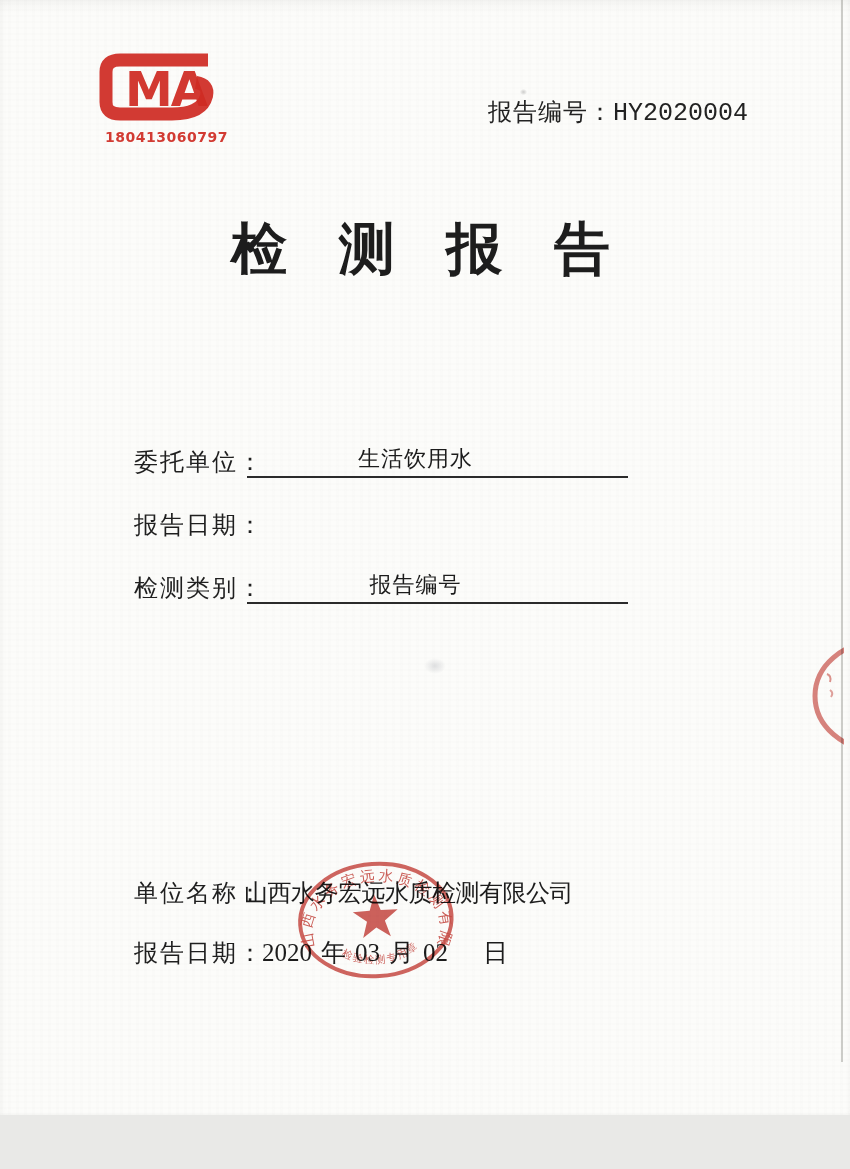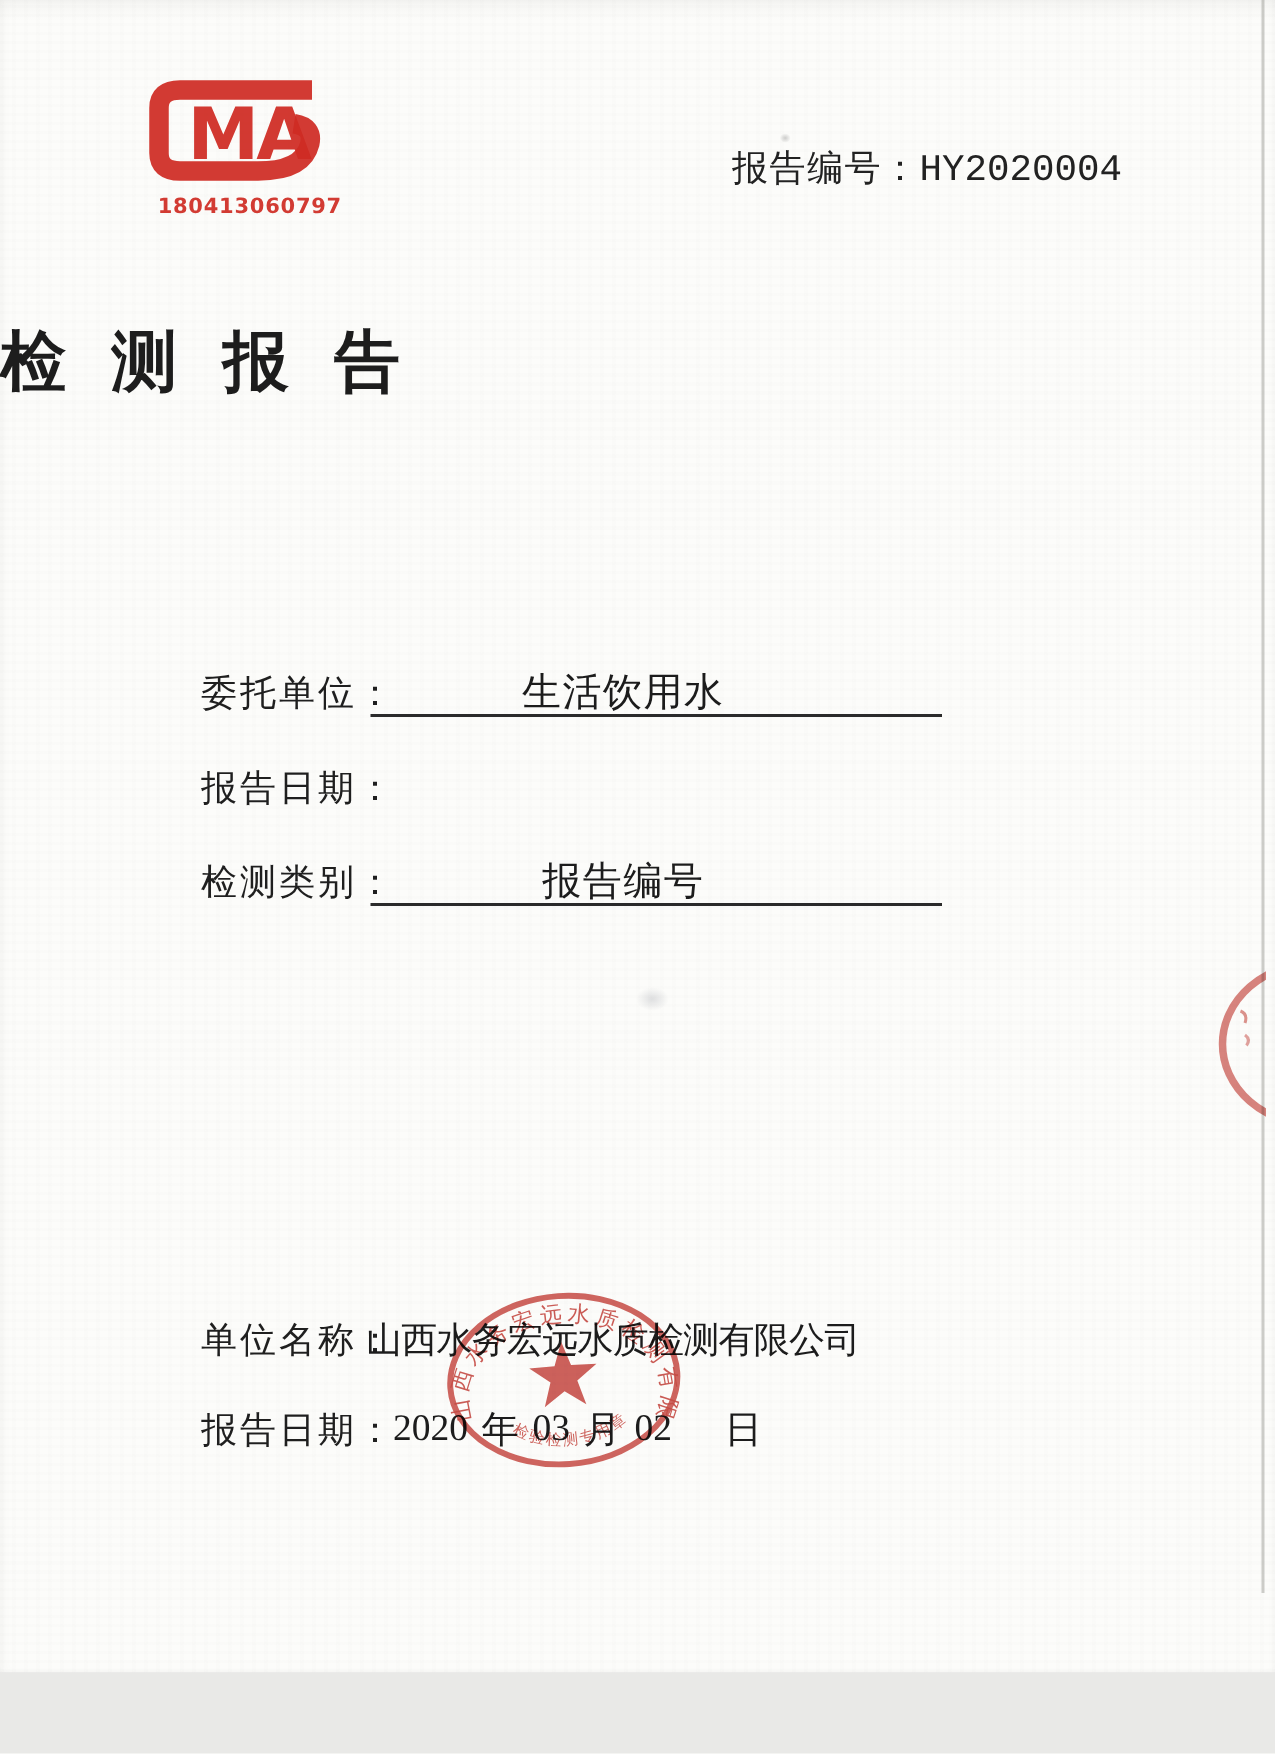--- a/index.html
+++ b/index.html
@@ -31,34 +31,35 @@
   }
   
   .report-no{
     position:absolute;left:488px;top:96px;
     font-size:24px;letter-spacing:1px;white-space:nowrap;text-align:right;
   }
   .report-no .num{font-family:"Liberation Mono","DejaVu Sans Mono",monospace;font-size:25px;letter-spacing:0;}
   
   .doc-title{
     position:absolute;left:0;top:212px;width:100%;
-    font-family:Liberation Sans, sans-serif;
-    font-weight:bold;font-size:44px;letter-spacing:9px;
+    text-align:center;
+    font-family:Liberation Mono, monospace;
+    font-weight:bold;font-size:56px;letter-spacing:9px;
     color:#1d1d1d;white-space:nowrap;
   }
   
   .field-row{position:absolute;left:0;width:100%;height:34px;}
   .field-label{
     position:absolute;left:134px;top:0;
     font-size:24px;letter-spacing:2px;white-space:nowrap;color:#1f1f1f;
   }
   .field-line{
     position:absolute;left:247px;top:-2px;width:381px;height:32px;
     border-bottom:2px solid #2b2b2b;
-    text-align:center;font-size:26px;letter-spacing:1px;white-space:nowrap;color:#1c1c1c;
+    text-align:center;font-size:22px;letter-spacing:1px;white-space:nowrap;color:#1c1c1c;
   }
   .field-line.wide{font-size:25px;letter-spacing:0;}
   .field-line .shift-left{position:relative;left:-22px;}
   
   .footer-label{
     position:absolute;left:134px;
     font-size:24px;letter-spacing:2px;white-space:nowrap;color:#1f1f1f;
   }
   .footer-value{
     position:absolute;left:244px;

